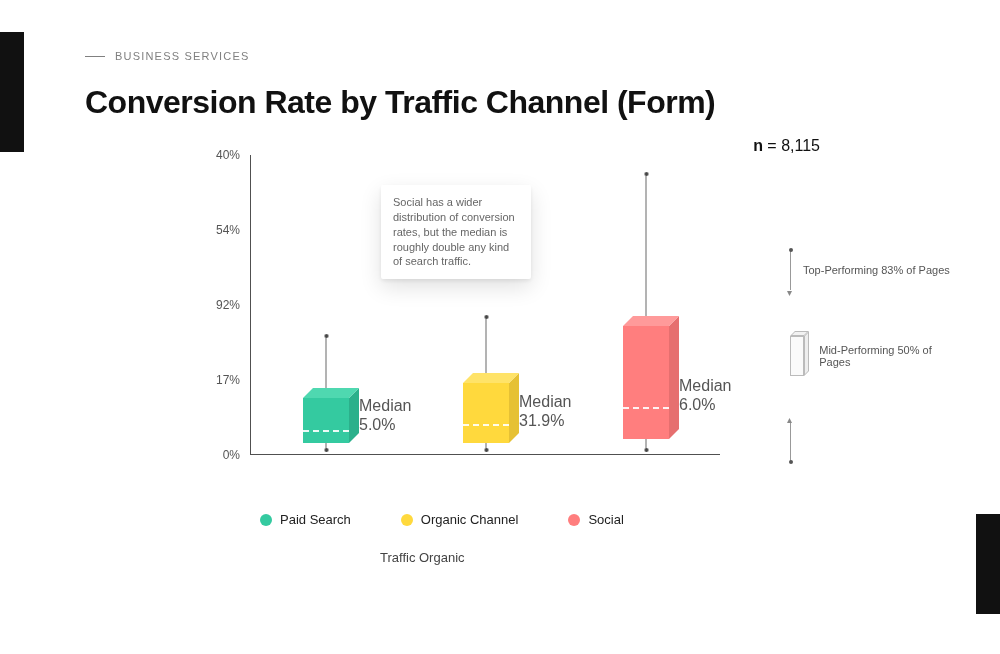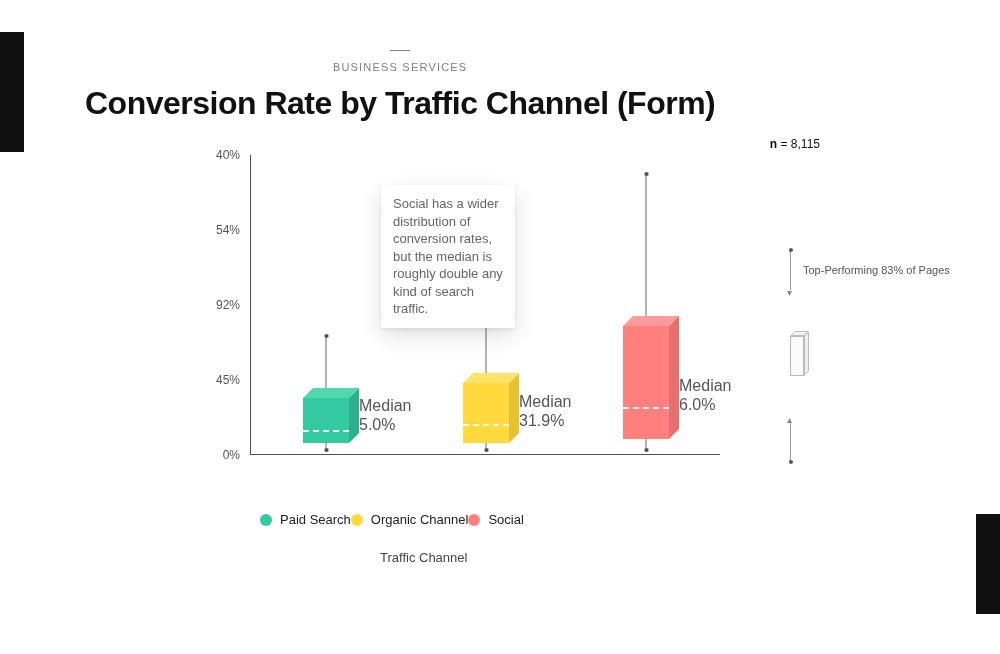--- a/index.html
+++ b/index.html
@@ -36,43 +36,42 @@
   .header {
     position: absolute;
     left: 85px; top: 50px;
   }
   .eyebrow {
     display: flex; align-items: center;
     gap: 10px;
     font-size: 11px;
     letter-spacing: 1.2px;
     color: var(--text-muted);
-    flex-direction: column;
   }
   .eyebrow .dash {
     width: 20px; height: 1px; background: var(--text-muted);
   }
   .title {
-    margin-top: 12px;
+    margin-top: 22px;
     font-size: 32px;
     font-weight: 800;
     letter-spacing: -0.5px;
     color: #111;
   }
 
   
   .chart-wrap {
     position: absolute;
     left: 200px; top: 155px;
     width: 560px; height: 340px;
   }
   .n-label {
     position: absolute;
     right: -60px; top: -18px;
-    font-size: 12px;
+    font-size: 16px;
     color: #111;
   }
   .n-label b { font-weight: 700; }
 
   .y-axis-label {
     position: absolute;
     color: #555; font-size: 12px;
     text-align: right; width: 40px;
   }
 
@@ -142,34 +141,34 @@
   .median-label {
     position: absolute;
     font-size: 16px; line-height: 1.2;
     color: #555;
     white-space: nowrap;
   }
 
   
   .anno {
     position: absolute;
-    width: 134px;
-    font-size: 13px; line-height: 1.35;
+    width: 150px;
+    font-size: 11px; line-height: 1.35;
     color: #666;
     background: #fff;
     padding: 10px 12px;
     border-radius: 2px;
     box-shadow: 0 8px 22px rgba(0,0,0,.12), 0 2px 4px rgba(0,0,0,.08);
   }
 
   
   .legend {
     position: absolute;
     left: 260px; top: 512px;
-    display: flex; 
+    display: flex; gap: 50px;
     font-size: 13px; color: #222;
   }
   .legend .item { display: flex; align-items: center; gap: 8px; }
   .legend .dot { width: 12px; height: 12px; border-radius: 50%; }
 
   .xlabel {
     position: absolute;
     left: 380px; top: 550px;
     font-size: 13px; color: #444;
   }
@@ -211,21 +210,21 @@
 
 <div class="chart-wrap">
 
   <div class="n-label">
     <b>n</b><span> = 8,115</span>
   </div>
 
   <div class="y-axis-label" style="top:-7px; left:0;">40%</div>
   <div class="y-axis-label" style="top:68px; left:0;">54%</div>
   <div class="y-axis-label" style="top:143px; left:0;">92%</div>
-  <div class="y-axis-label" style="top:218px; left:0;">45%</div>
+  <div class="y-axis-label" style="top:218px; left:0;">17%</div>
   <div class="y-axis-label" style="top:293px; left:0;">0%</div>
 
   <div class="plot">
 
     <div class="channel" style="left:30px;">
       <div class="whisker-line" style="height:116px;">
         <div class="whisker-cap top"></div>
         <div class="whisker-cap bot"></div>
       </div>
       <div class="box3d" style="bottom:11px; height:45px;">
@@ -286,36 +285,37 @@
   <div class="item">
     <span class="dot" style="background:#ffd93d;"></span>
     <span>Organic Channel</span>
   </div>
   <div class="item">
     <span class="dot" style="background:#ff7e7e;"></span>
     <span>Social</span>
   </div>
 </div>
 
-<div class="xlabel">Traffic Channel</div>
+<div class="xlabel">Traffic Organic</div>
 
 <div class="keybox">
   <div class="row">
     <div class="key-whisker">
       <div class="dot t"></div>
       <span class="arrow" style="bottom:-8px;">▾</span>
     </div>
     <div>Top-Performing 83% of Pages</div>
   </div>
   <div class="row">
     <div class="key-box3d">
       <div class="f"></div>
         <div class="s"></div>
         <div class="t"></div>
     </div>
+    <div>Mid-Performing 50% of Pages</div>
   </div>
   <div class="row">
     <div class="key-whisker">
       <span class="arrow" style="top:-8px;">▴</span>
       <div class="dot b"></div>
     </div>
   </div>
 </div>
 
 </body></html>

